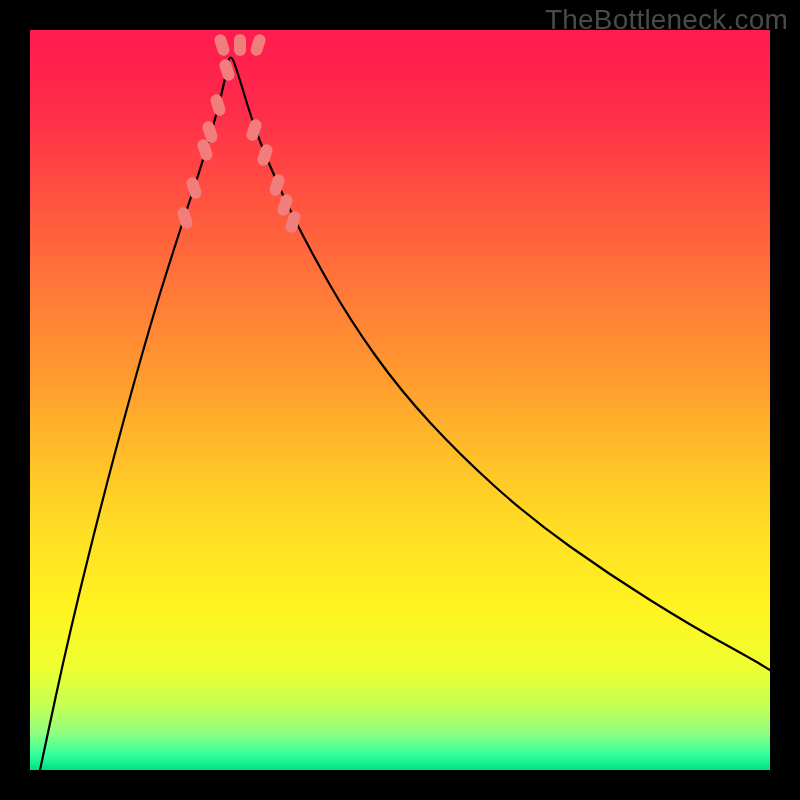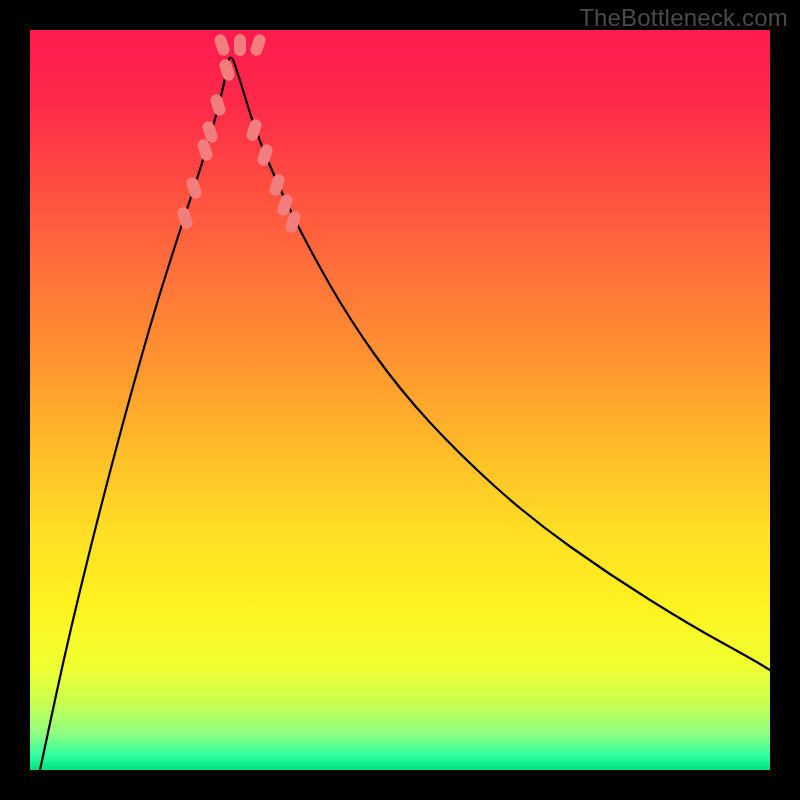--- a/index.html
+++ b/index.html
@@ -40,21 +40,21 @@
       #90ff80 95%,
       #30ffa0 98%,
       #00e080 100%
     );
   }
   .watermark {
     position: absolute;
     top: 4px;
     right: 12px;
     color: #4a4a4a;
-    font-size: 24px;
+    font-size: 28px;
     font-weight: 500;
     letter-spacing: 0.2px;
     z-index: 5;
   }
   .curve {
     position: absolute;
     left: 0;
     top: 0;
     width: 740px;
     height: 740px;

